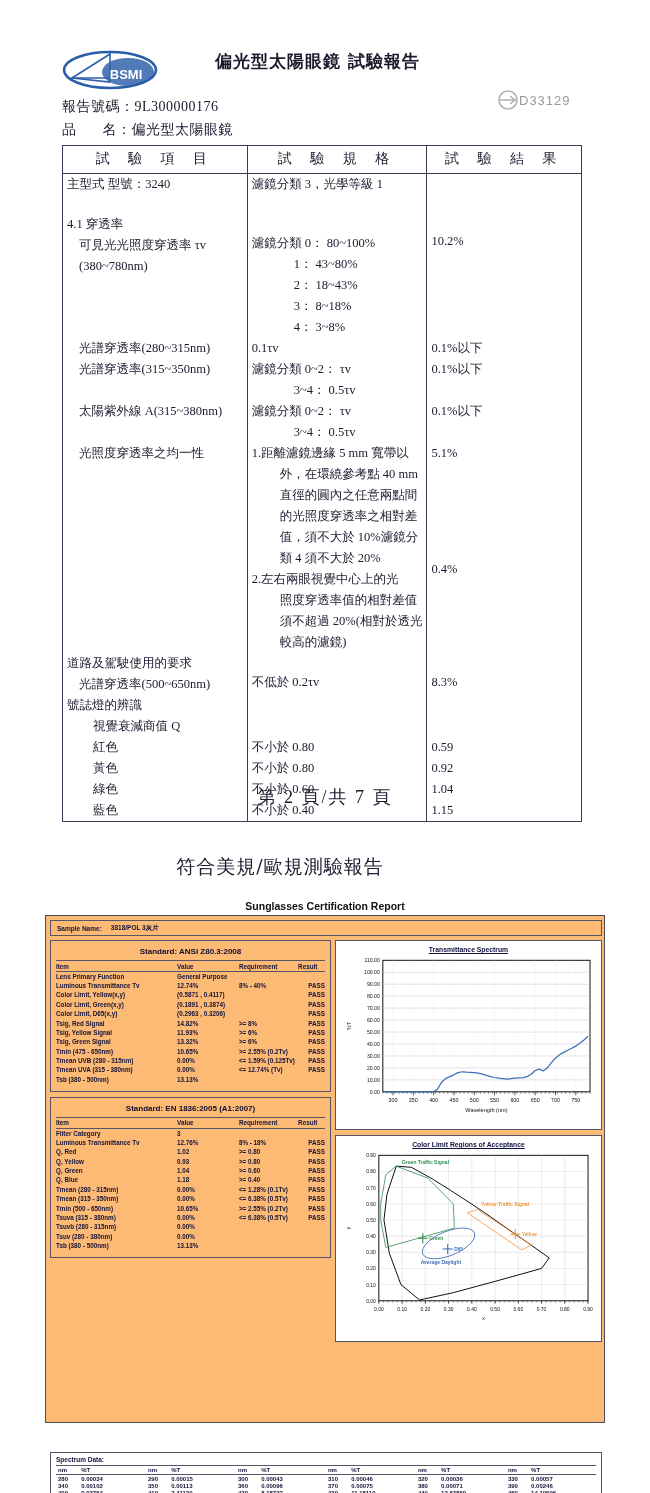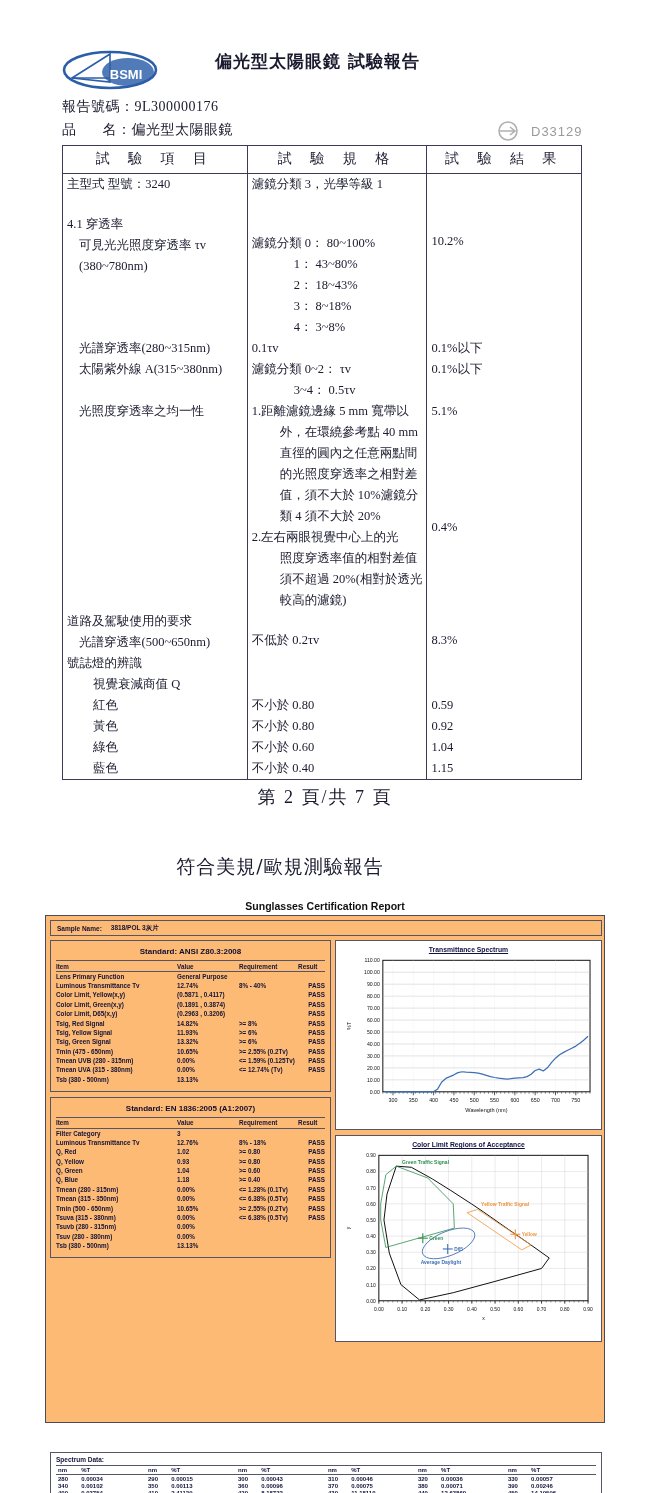--- a/index.html
+++ b/index.html
@@ -19,21 +19,21 @@
   .bsmi-logo { position:absolute; left:62px; top:48px; width:96px; height:44px; }
   .hdr-title {
     position:absolute; left:215px; top:50px;
     font-size:17px; font-weight:bold; letter-spacing:1px;
     font-family:"DejaVu Serif", serif;
   }
   .rpt-line { position:absolute; font-size:14px; letter-spacing:0.5px; }
   .rpt-no { left:62px; top:98px; }
   .rpt-nm { left:62px; top:121px; }
   .rpt-label { display:inline-block; }
-  .d-mark { position:absolute; left:497px; top:120px; display:flex; align-items:center; gap:12px; }
+  .d-mark { position:absolute; left:497px; top:89px; display:flex; align-items:center; gap:0; }
   .d-mark-text { font-size:13px; color:#9a9a9a; font-family:"Liberation Sans", sans-serif; letter-spacing:1px; }
 
   table.rep { position:absolute; left:62px; top:145px; width:520px; border-collapse:collapse; }
   table.rep th, table.rep td {
     border-left:1px solid #3b3b55; border-right:1px solid #3b3b55;
     vertical-align:top; padding:0;
   }
   table.rep thead th {
     border-top:1px solid #3b3b55; border-bottom:1px solid #3b3b55;
     font-size:14px; font-weight:normal; text-align:center;
@@ -204,20 +204,32 @@
             <div class="cell ind1">光譜穿透率(280~315nm)</div>
           </td>
         <td class="c2">
             <div class="cell">0.1τv</div>
           </td>
         <td class="c3">
             <div class="cell">0.1%以下</div>
           </td>
       </tr>
 
+      <tr>
+        <td class="c1">
+            <div class="cell ind1">光譜穿透率(315~350nm)</div>
+          </td>
+        <td class="c2">
+          <div class="cell">濾鏡分類 0~2： τv</div>
+          <div class="cell ind3">3~4： 0.5τv</div>
+        </td>
+        <td class="c3">
+            <div class="cell">0.1%以下</div>
+          </td>
+      </tr>
 
       <tr>
         <td class="c1">
             <div class="cell ind1">太陽紫外線 A(315~380nm)</div>
           </td>
         <td class="c2">
           <div class="cell">濾鏡分類 0~2： τv</div>
           <div class="cell ind3">3~4： 0.5τv</div>
         </td>
         <td class="c3">

